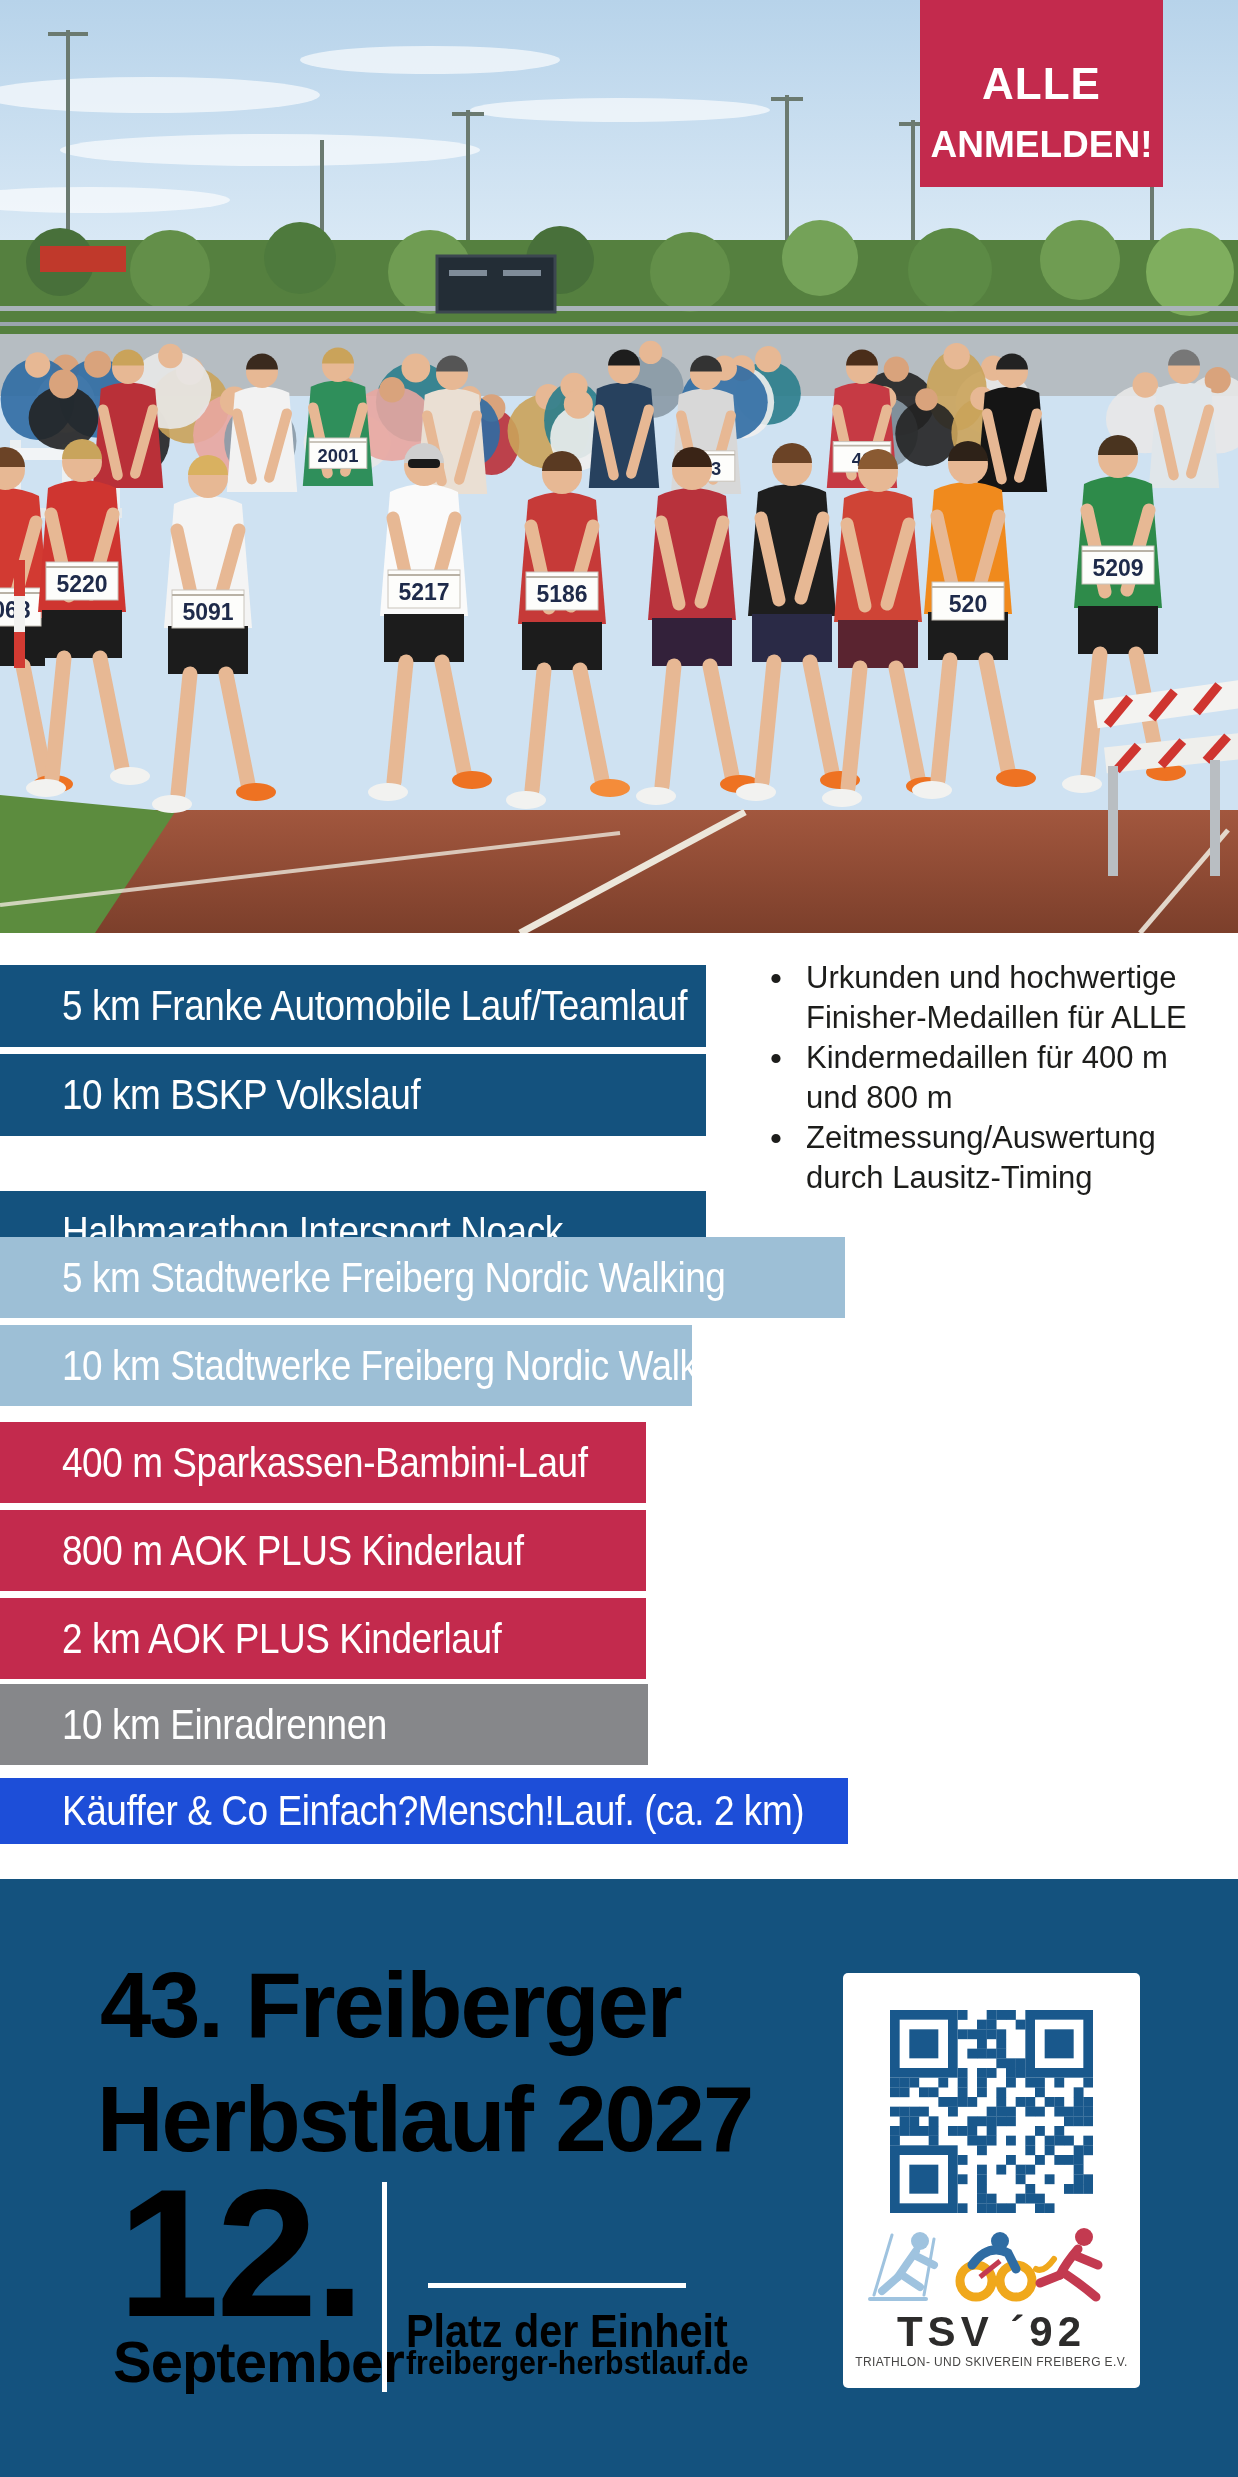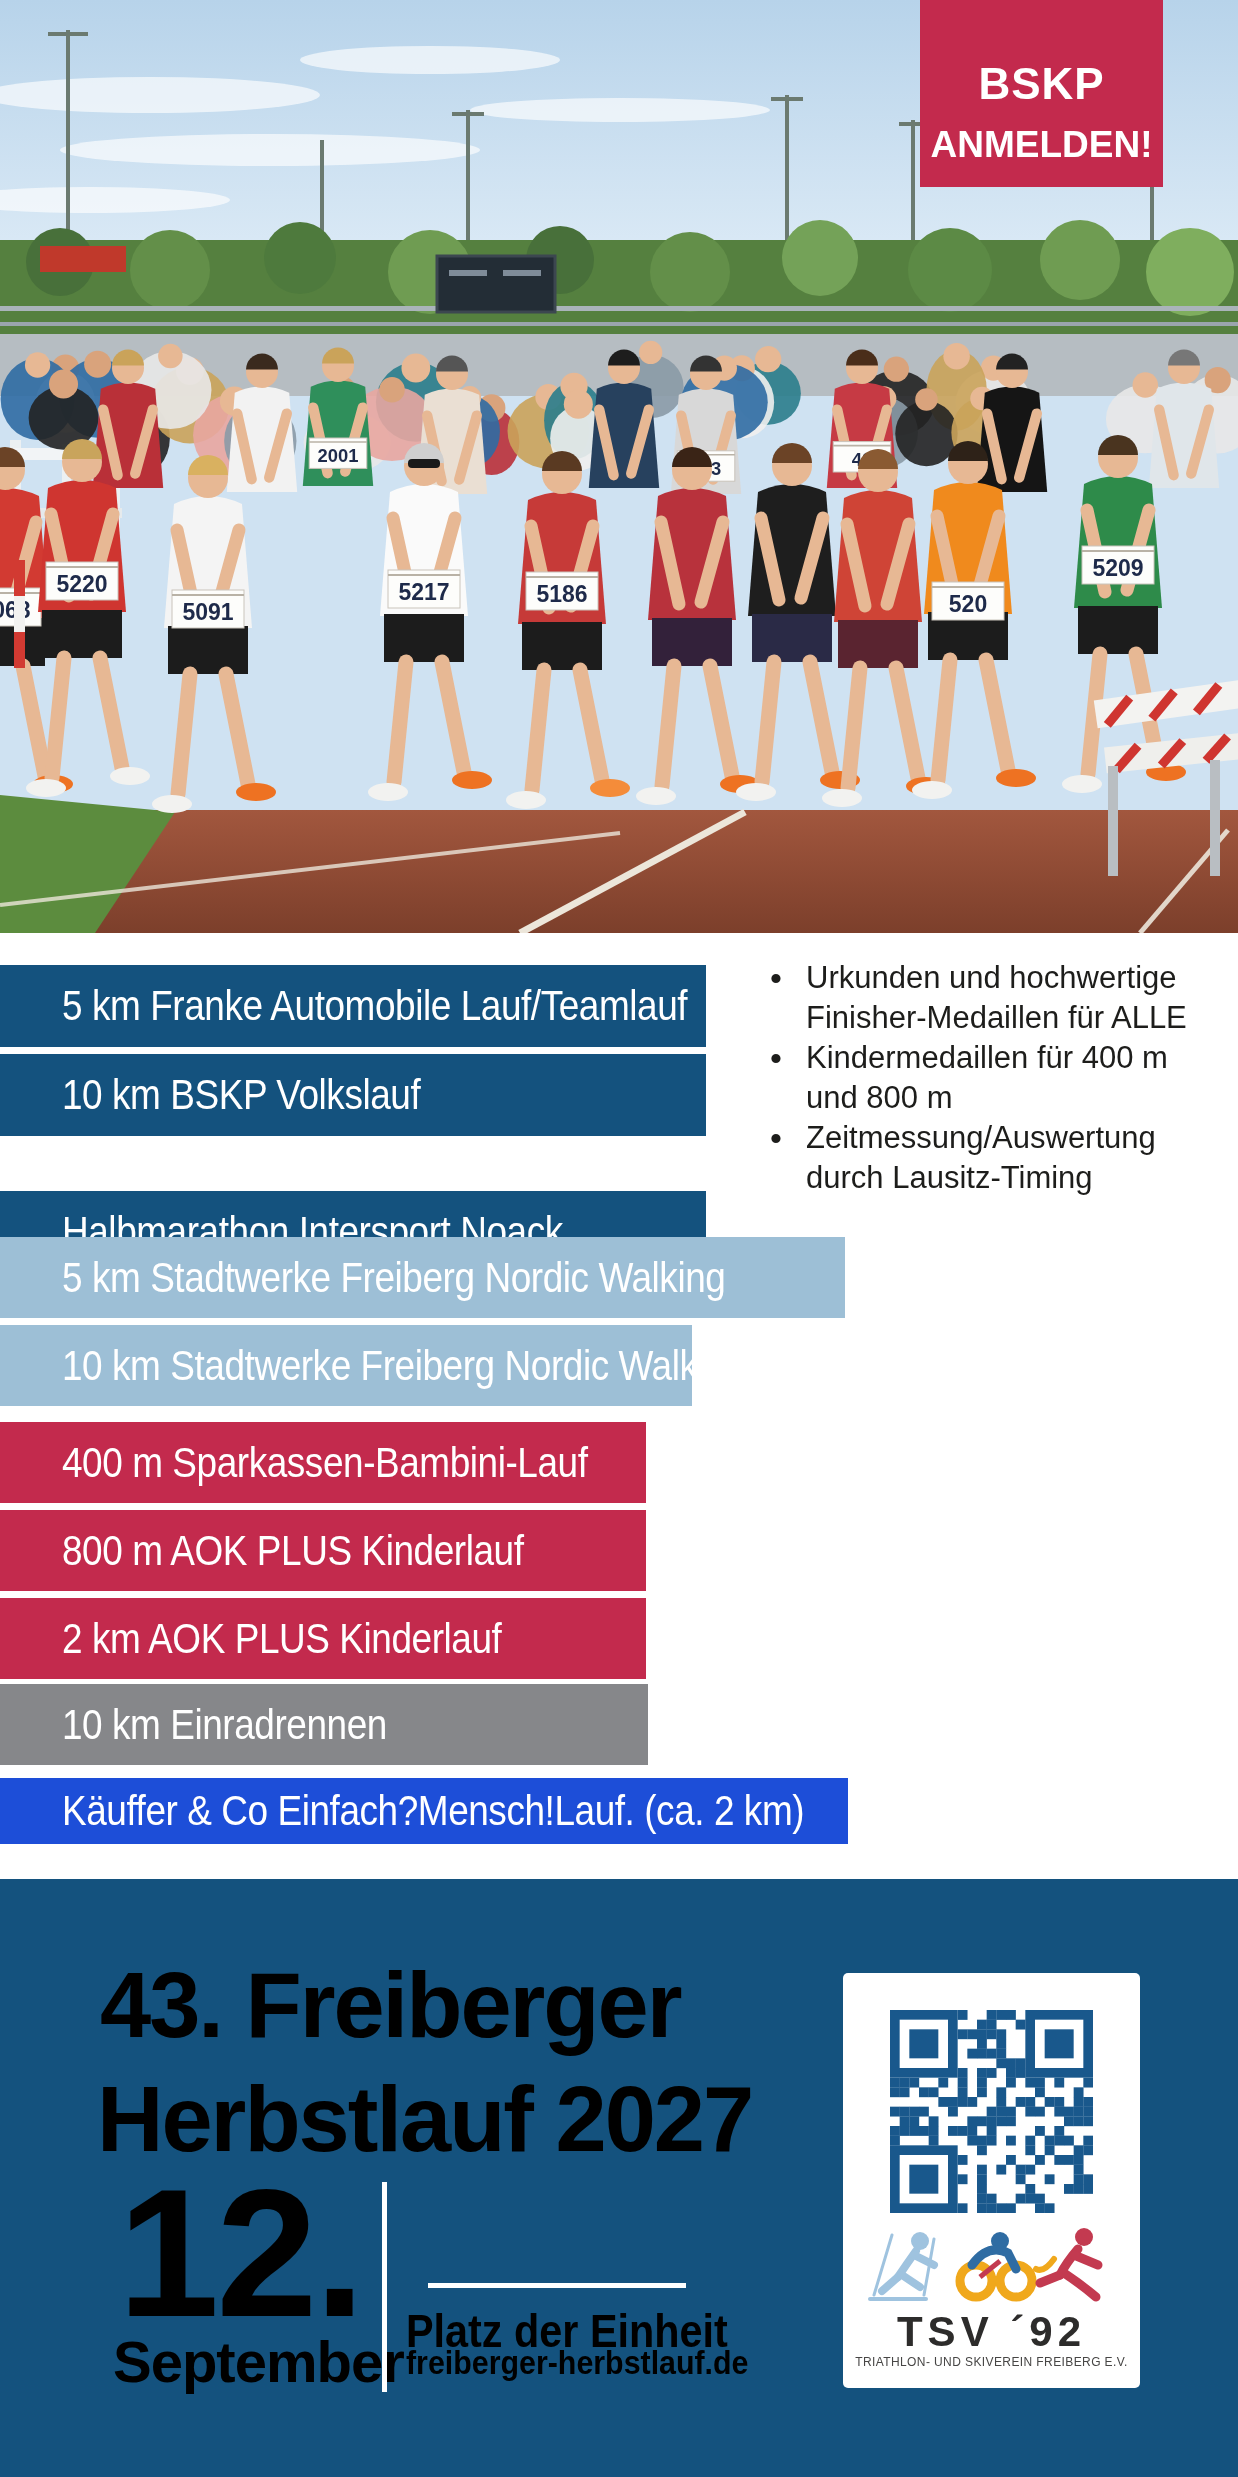--- a/index.html
+++ b/index.html
@@ -424,21 +424,21 @@
       </g>
       <g>
         <rect x="14" y="560" width="11" height="36" fill="#d23a32"></rect>
           <rect x="14" y="596" width="11" height="36" fill="#f2f2f0"></rect>
         <rect x="14" y="632" width="11" height="36" fill="#d23a32"></rect>
       </g>
     </svg>
   </div>
 
   <div class="badge">
-    <div class="l1">BSKP</div>
+    <div class="l1">ALLE</div>
     <div class="l2">ANMELDEN!</div>
   </div>
 
   <div class="bar b1">
       <span>5 km Franke Automobile Lauf/Teamlauf</span>
     </div>
   <div class="bar b2">
       <span>10 km BSKP Volkslauf</span>
     </div>
   <div class="bar b3">

